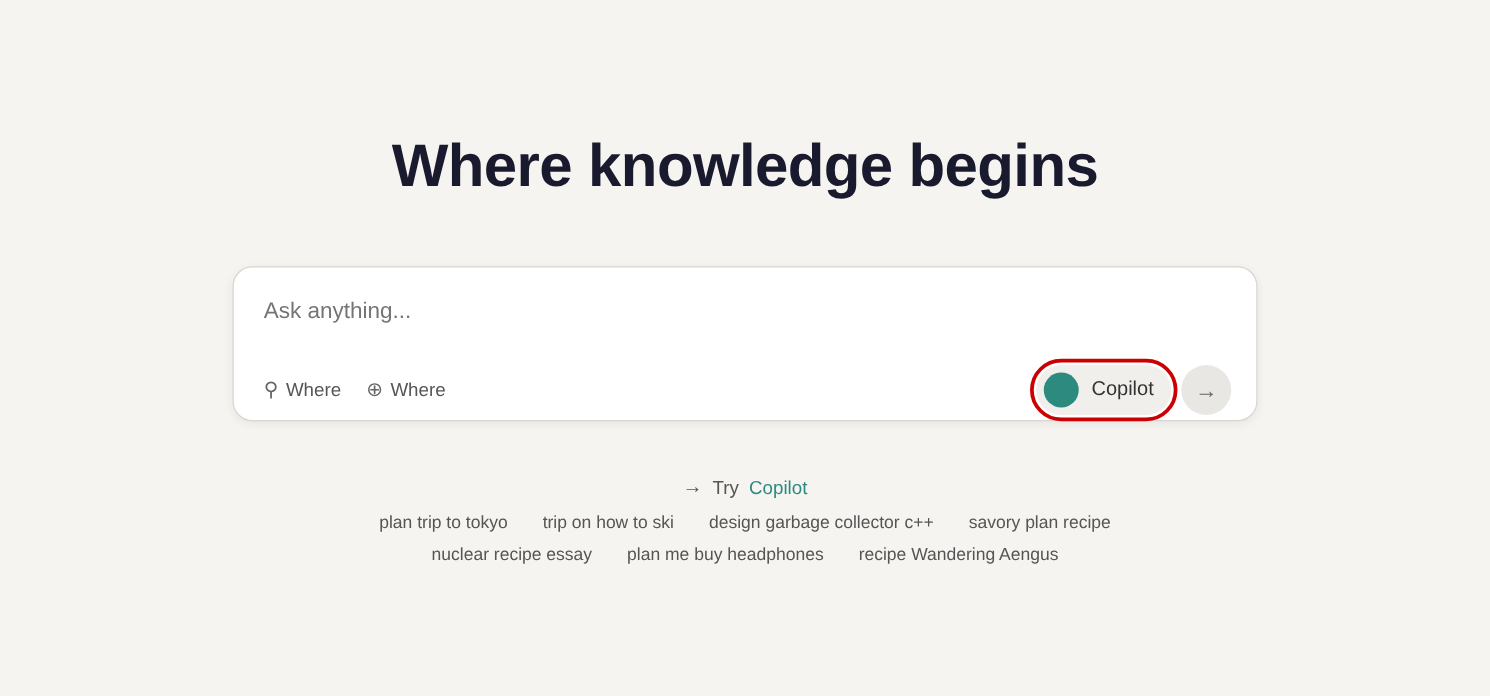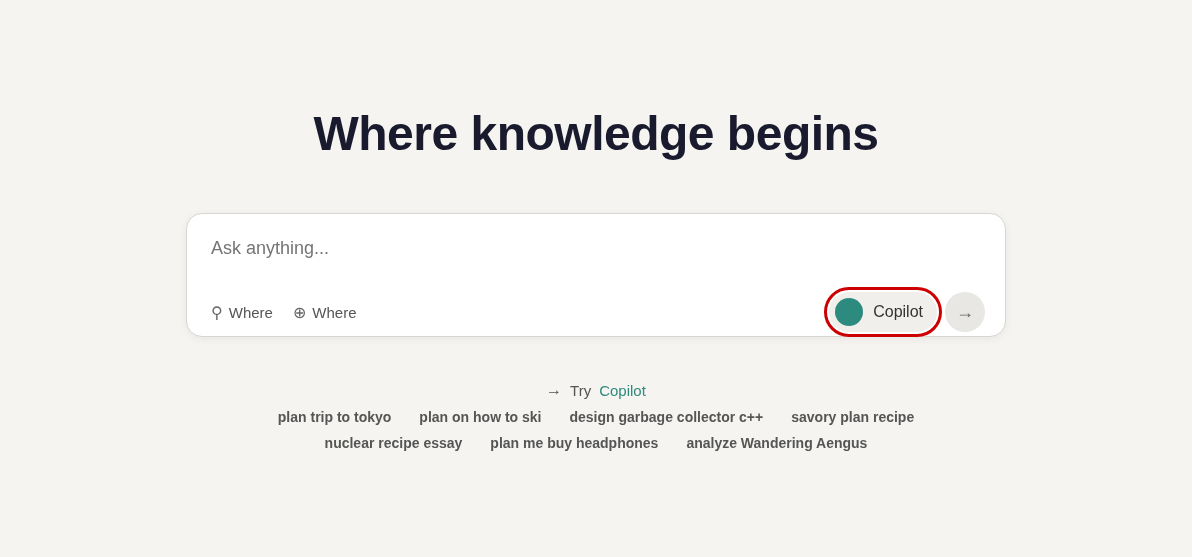--- a/index.html
+++ b/index.html
@@ -167,21 +167,20 @@
       font-weight: 500;
       cursor: pointer;
       text-decoration: none;
     }
 
     .suggestions-row {
       display: flex;
       align-items: center;
       gap: 28px;
       flex-wrap: wrap;
-      font-weight: bold;
     }
 
     .suggestion-chip {
       font-size: 14px;
       color: #555;
       cursor: pointer;
       text-decoration: none;
       transition: color 0.15s;
     }
   </style>
@@ -224,26 +223,26 @@
   <div class="suggestions-area">
 
     <div class="try-copilot-row">
       <span class="try-copilot-arrow">→</span>
       <span>Try</span>
       <a class="try-copilot-link">Copilot</a>
     </div>
 
     <div class="suggestions-row">
       <a class="suggestion-chip">plan trip to tokyo</a>
-      <a class="suggestion-chip">plan on how to ski</a>
+      <a class="suggestion-chip">trip on how to ski</a>
       <a class="suggestion-chip">design garbage collector c++</a>
       <a class="suggestion-chip">savory plan recipe</a>
     </div>
 
     <div class="suggestions-row">
       <a class="suggestion-chip">nuclear recipe essay</a>
       <a class="suggestion-chip">plan me buy headphones</a>
-      <a class="suggestion-chip">analyze Wandering Aengus</a>
+      <a class="suggestion-chip">recipe Wandering Aengus</a>
     </div>
 
   </div>
 
 </div>
 
 </body></html>

